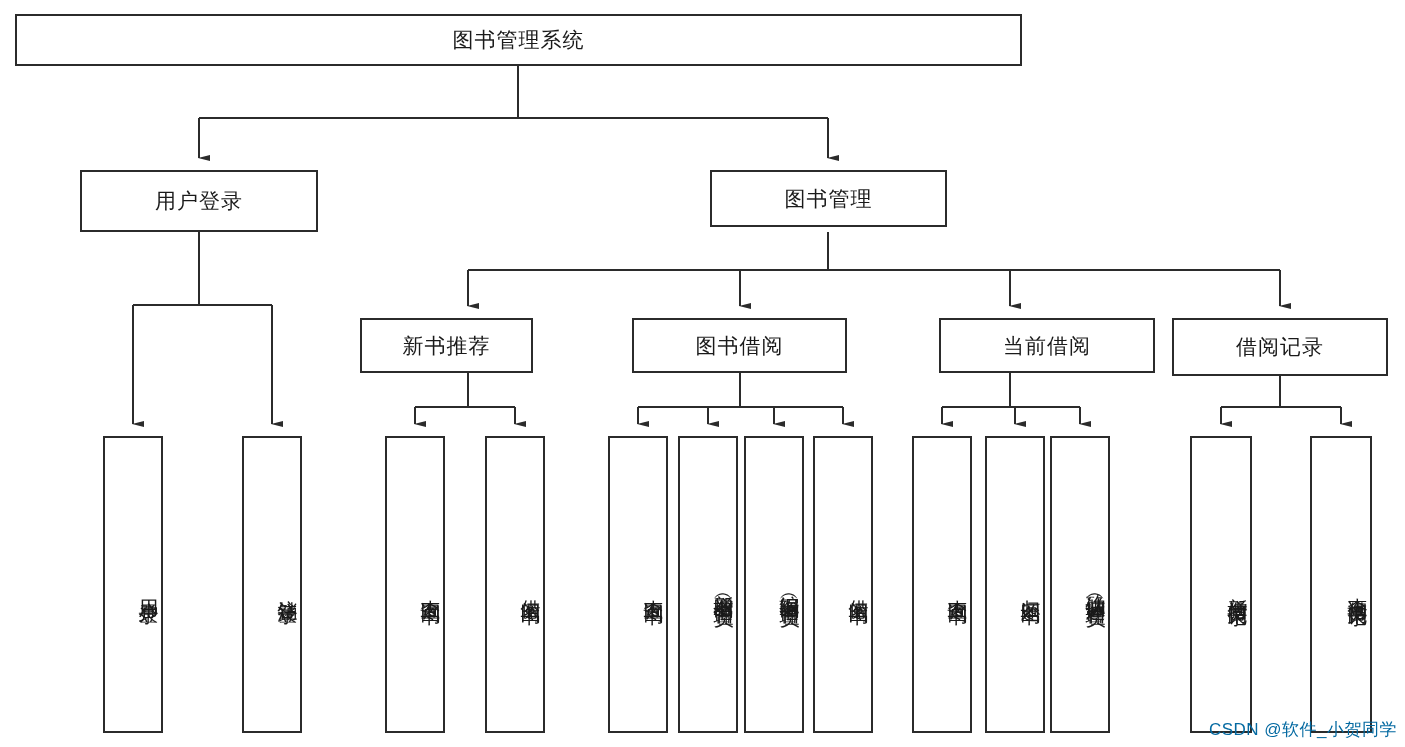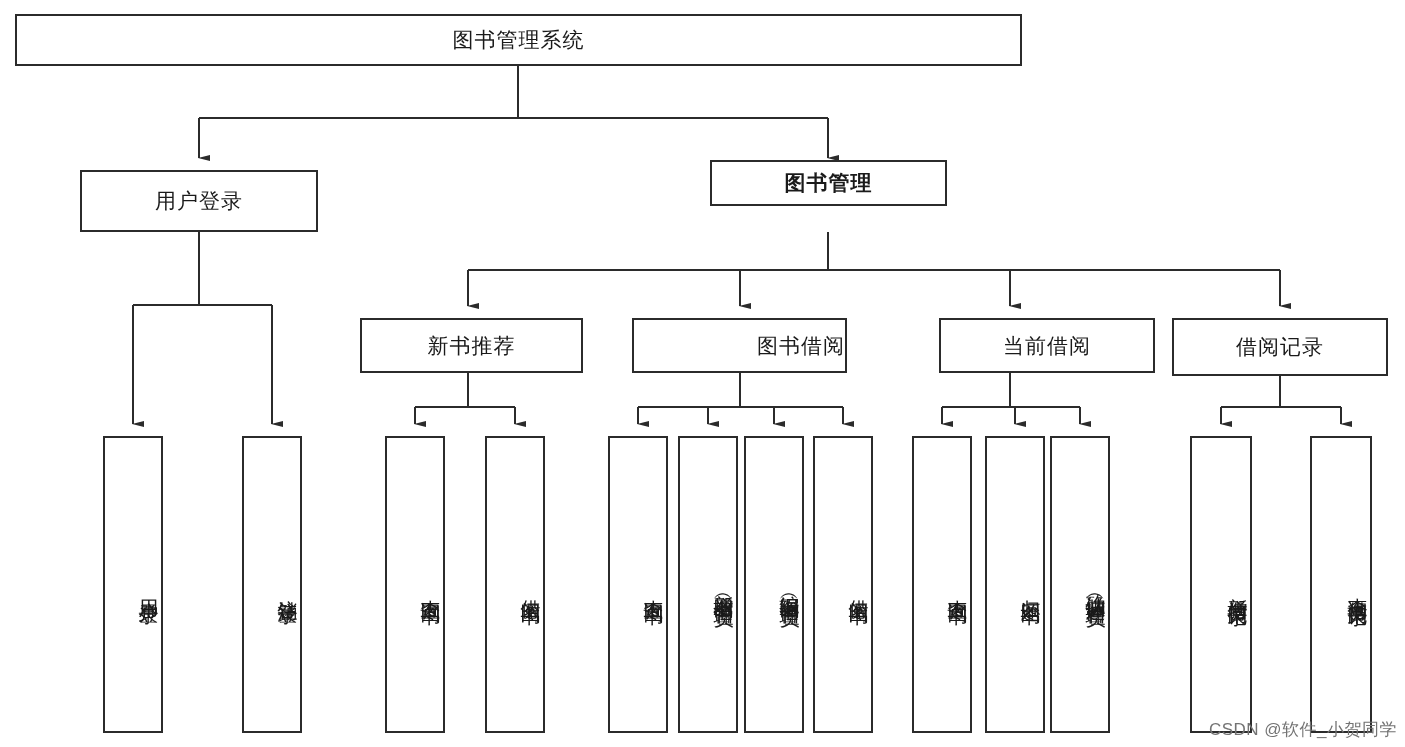--- a/index.html
+++ b/index.html
@@ -58,21 +58,21 @@
   .label-v {
     writing-mode: vertical-rl;
     text-orientation: upright;
     display: block;
   }
   #watermark {
     position: absolute;
     right: 8px;
     bottom: 6px;
     font-size: 17px;
-    color: #737373;
+    color: #0369a1;
     letter-spacing: 0.5px;
     white-space: nowrap;
     font-family: "Liberation Sans", "DejaVu Sans", sans-serif;
   }
 </style>
 </head>
 <body>
 
 <div id="canvas">
 
@@ -127,28 +127,28 @@
     </g>
   </svg>
 
   <div class="node h" id="node-root" style="left: 15px; top: 14px; width: 1007px; height: 52px;">
     <span>图书管理系统</span>
   </div>
 
   <div class="node h" id="node-l2-0" style="left: 80px; top: 170px; width: 238px; height: 62px;">
     <span>用户登录</span>
   </div>
-  <div class="node h" id="node-l2-1" style="left: 710px; top: 160px; width: 237px; height: 46px; font-weight: bold;">
+  <div class="node h" id="node-l2-1" style="left: 710px; top: 170px; width: 237px; height: 57px;">
     <span>图书管理</span>
   </div>
 
-  <div class="node h" id="node-l3-0" style="left: 360px; top: 318px; width: 223px; height: 55px;">
+  <div class="node h" id="node-l3-0" style="left: 360px; top: 318px; width: 173px; height: 55px;">
     <span>新书推荐</span>
   </div>
-  <div class="node h" id="node-l3-1" style="left: 632px; top: 318px; width: 215px; height: 55px; justify-content: flex-end;">
+  <div class="node h" id="node-l3-1" style="left: 632px; top: 318px; width: 215px; height: 55px;">
     <span>图书借阅</span>
   </div>
   <div class="node h" id="node-l3-2" style="left: 939px; top: 318px; width: 216px; height: 55px;">
     <span>当前借阅</span>
   </div>
   <div class="node h" id="node-l3-3" style="left: 1172px; top: 318px; width: 216px; height: 58px;">
     <span>借阅记录</span>
   </div>
 
   <div class="node v" id="node-leaf-0" style="left: 103px; top: 436px; width: 60px; height: 297px;">

